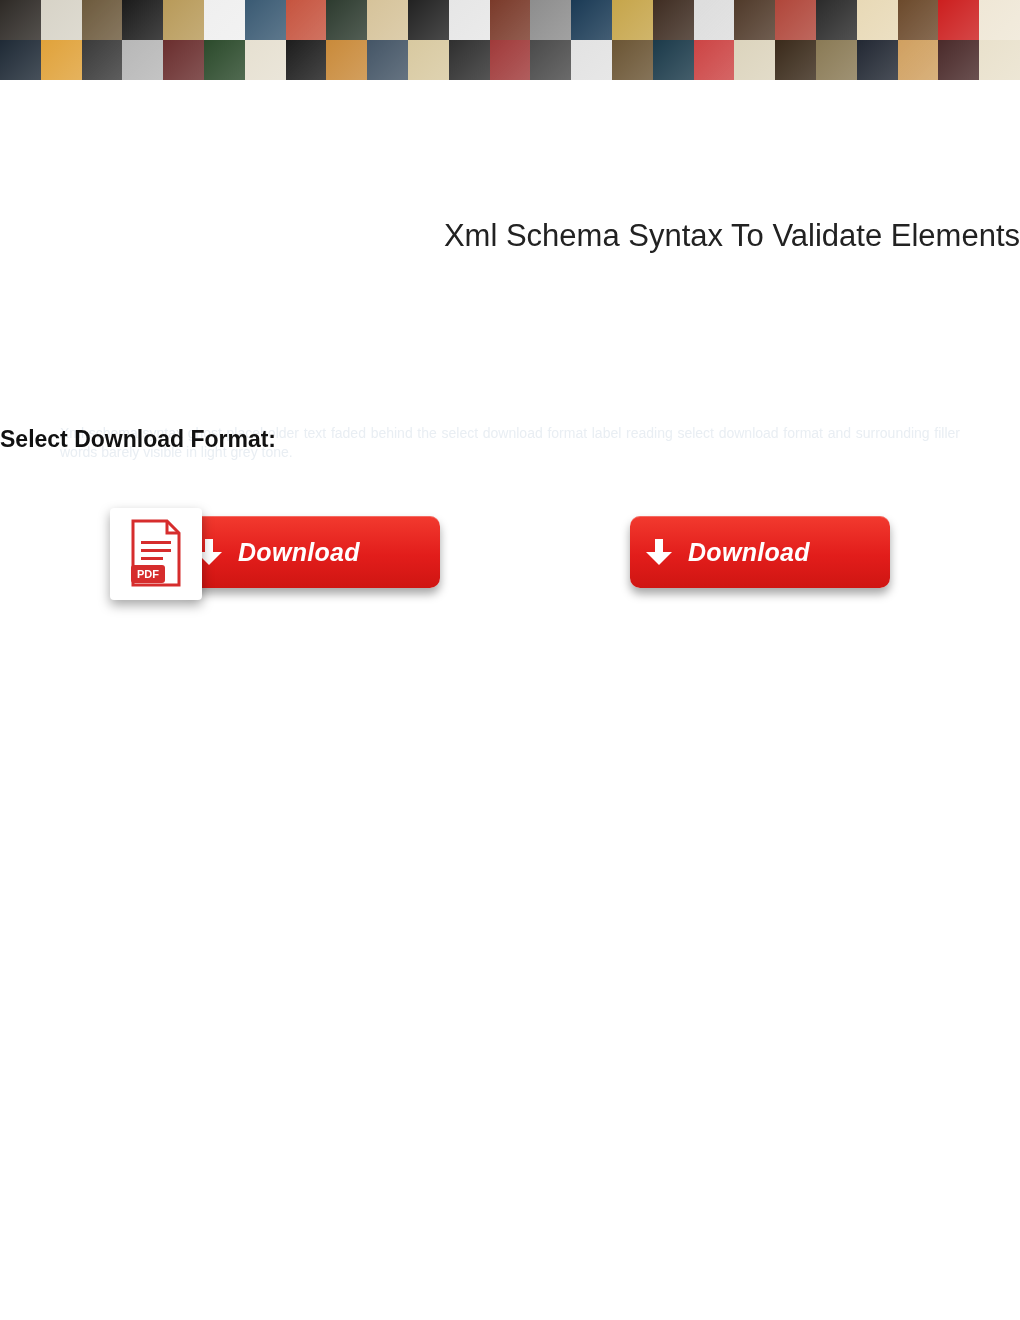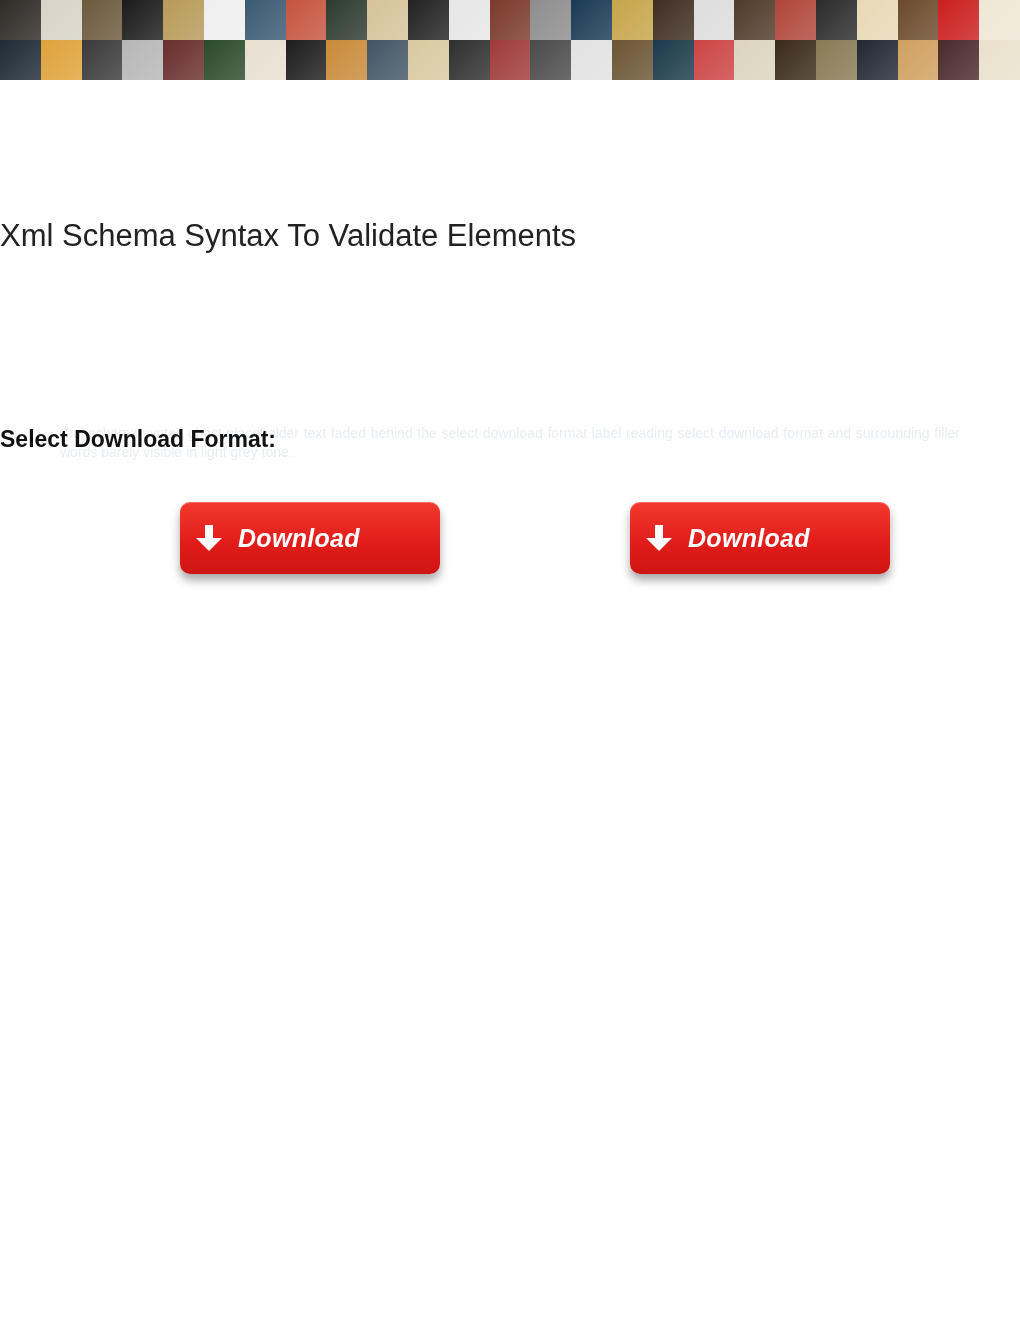--- a/index.html
+++ b/index.html
@@ -25,21 +25,21 @@
     height: 40px;
     display: inline-block;
   }
 
   
   .page-title {
     position: absolute;
     top: 218px;
     left: 0;
     width: 100%;
-    text-align: left;
+    text-align: right;
     font-size: 31px;
     font-weight: 400;
     color: #222;
   }
 
   
   .ghost-text {
     position: absolute;
     top: 424px;
     left: 60px;
@@ -64,21 +64,21 @@
     text-align: left;
     font-size: 23px;
     font-weight: 700;
     color: #111;
     z-index: 1;
   }
 
   
   .downloads {
     position: absolute;
-    top: 492px;
+    top: 506px;
     left: 0;
     width: 100%;
     display: flex;
     justify-content: center;
     gap: 100px;
   }
 
   .dl-unit {
     position: relative;
     width: 350px;
@@ -222,20 +222,34 @@
   <div class="dl-unit">
     <div class="pill">
       <span class="arrow-slot">
         <span class="arrow">
             <span class="shaft"></span>
             <span class="head"></span>
           </span>
       </span>
       <span class="label">Download</span>
     </div>
+    <div class="file-card">
+      <svg width="58" height="70" viewBox="0 0 58 70">
+
+        <path d="M6 2 H40 L52 14 V66 H6 Z" fill="#fff" stroke="#d62d2d" stroke-width="3"></path>
+        <path d="M40 2 L40 14 L52 14" fill="none" stroke="#d62d2d" stroke-width="3"></path>
+
+        <rect x="14" y="22" width="30" height="3" fill="#d62d2d"></rect>
+        <rect x="14" y="30" width="30" height="3" fill="#d62d2d"></rect>
+        <rect x="14" y="38" width="22" height="3" fill="#d62d2d"></rect>
+
+        <rect x="4" y="46" width="34" height="18" rx="3" fill="#d62d2d"></rect>
+        <text x="21" y="59" text-anchor="middle" font-family="Arial" font-weight="700" font-size="11" fill="#fff">PDF</text>
+      </svg>
+    </div>
   </div>
 
   <div class="dl-unit">
     <div class="pill">
       <span class="arrow-slot">
         <span class="arrow">
             <span class="shaft"></span>
             <span class="head"></span>
           </span>
       </span>

